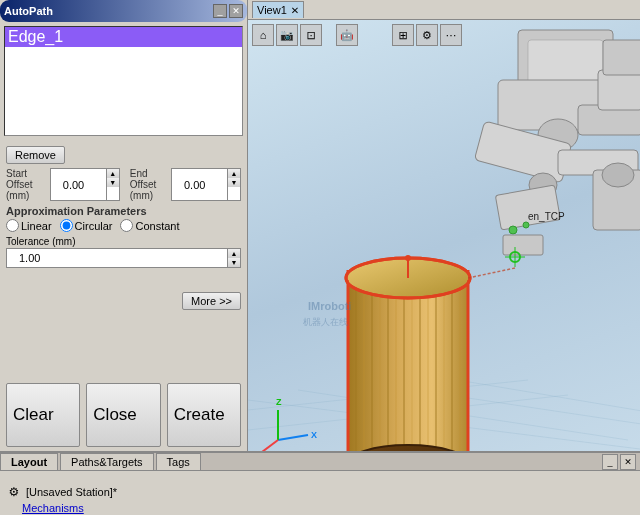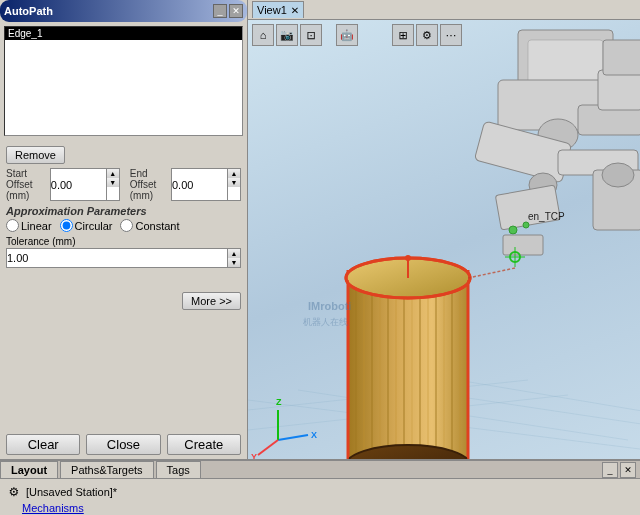--- a/index.html
+++ b/index.html
@@ -67,24 +67,24 @@
 
     .edge-list {
       background: white;
       border: 1px inset #888;
       margin: 4px;
       height: 110px;
       overflow-y: auto;
     }
 
     .edge-list-item {
-      background: #000000;
+      background: #8b5cf6;
       color: white;
       padding: 1px 3px;
-      font-size: 10px;
+      font-size: 16px;
     }
 
     .panel-body {
       padding: 4px 6px;
       display: flex;
       flex-direction: column;
       gap: 4px;
       flex: 1;
     }
 
@@ -129,21 +129,21 @@
       display: flex;
       border: 1px solid #888;
       background: white;
     }
 
     .num-input-wrap input {
       width: 55px;
       border: none;
       outline: none;
       font-size: 11px;
-      padding: 1px 0;
+      padding: 1px 12px;
     }
 
     .spin-btns {
       display: flex;
       flex-direction: column;
       border-left: 1px solid #888;
     }
 
     .spin-btn {
       width: 12px;
@@ -156,21 +156,20 @@
       align-items: center;
       justify-content: center;
       padding: 0;
       line-height: 1;
     }
 
     .section-title {
       font-size: 11px;
       font-weight: bold;
       color: #333;
-      font-style: italic;
     }
 
     .radio-row {
       display: flex;
       align-items: center;
       gap: 8px;
     }
 
     .radio-group {
       display: flex;
@@ -207,50 +206,51 @@
       display: flex;
       gap: 6px;
       padding: 4px 6px;
       margin-top: auto;
     }
 
     .action-btn {
       flex: 1;
       background: linear-gradient(to bottom, #f0f0f0, #d0d0d0);
       border: 1px solid #888;
-      padding: 2px 6px;
-      font-size: 13px;
+      padding: 21px 6px;
+      font-size: 17px;
       cursor: pointer;
       border-radius: 2px;
-      text-align: center;
+      text-align: left;
     }
 
     
     .viewport {
       flex: 1;
       background: #b8d4e8;
       position: relative;
       overflow: hidden;
     }
 
     
     .scene-3d {
       width: 100%;
       height: 100%;
       position: relative;
       background: linear-gradient(160deg, #d0e4f0 0%, #b0c8dc 50%, #c8dcea 100%);
     }
 
     
     .bottom-panel {
-      height: 56px;
+      height: 64px;
       background: #d4d0c8;
       border-top: 2px solid #888;
       display: flex;
       flex-direction: column;
+      gap: 8px;
     }
 
     .bottom-tabs {
       display: flex;
       align-items: center;
       background: #c0bbb4;
       border-bottom: 1px solid #888;
       height: 22px;
     }
 

